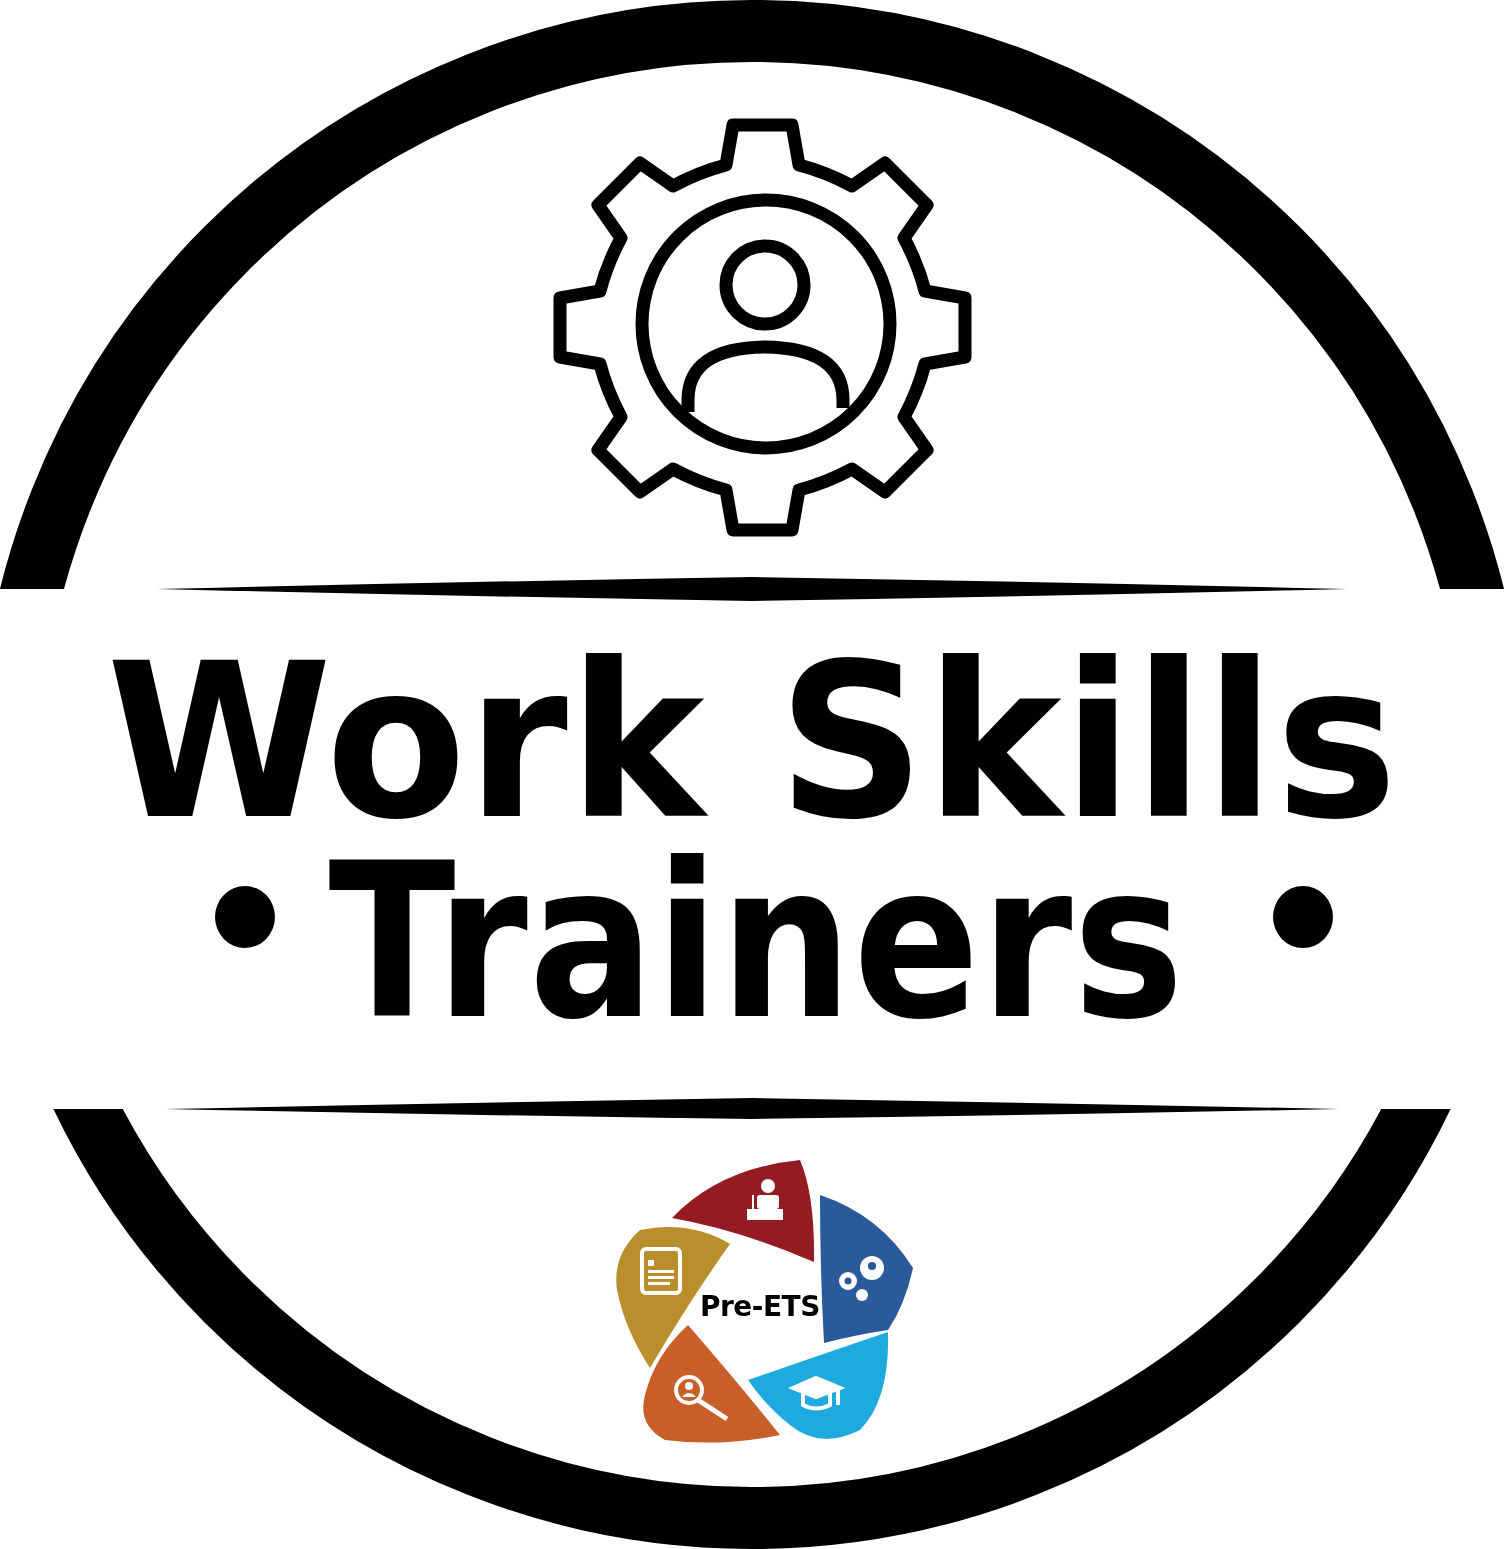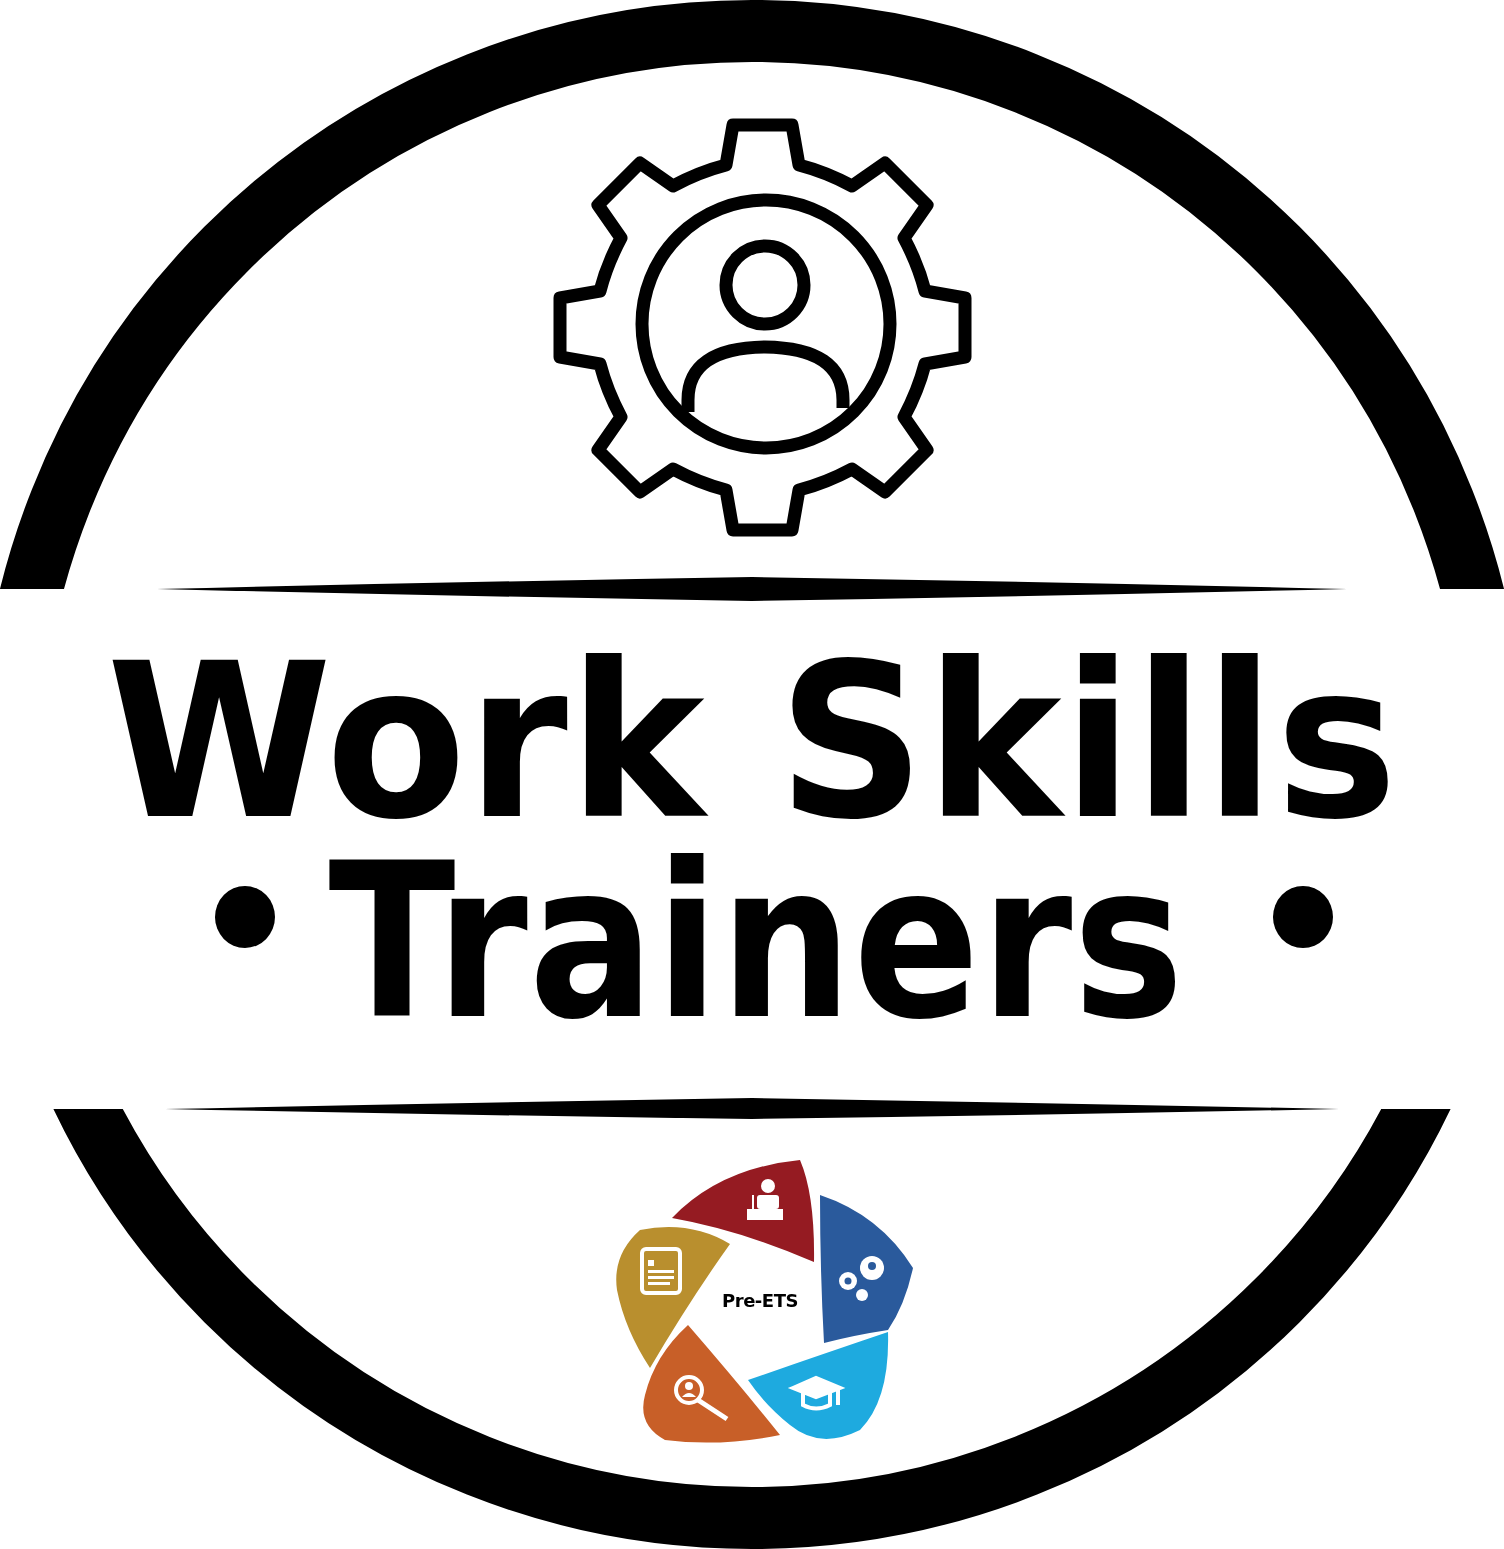--- a/index.html
+++ b/index.html
@@ -9,22 +9,22 @@
     position: absolute; left: 0; width: 1504px; text-align: center;
     font-family: "DejaVu Sans", sans-serif; font-weight: bold; color: #000;
     letter-spacing: 1px; white-space: nowrap;
   }
   .line1 { top: 632px; font-size: 214px; line-height: 220px; transform: scaleX(0.955); transform-origin: 762px 50%; }
   .line2 { top: 832px; font-size: 214px; line-height: 220px; transform: scaleX(0.87); transform-origin: 788px 50%; }
   .dot { position: absolute; width: 60px; height: 62px; border-radius: 50%; background: #000; top: 886px; }
   .dot-left { left: 215px; }
   .dot-right { left: 1273px; }
   .pre-ets-label {
-    position: absolute; left: 700px; top: 1290px; width: 120px; text-align: center;
-    font-family: "DejaVu Sans", sans-serif; font-weight: bold; font-size: 18px; color: #000;
+    position: absolute; left: 700px; top: 1290px; width: 120px; text-align: left;
+    font-family: "DejaVu Sans", sans-serif; font-weight: bold; font-size: 28px; color: #000;
     letter-spacing: -0.5px;
   }
 </style>
 </head>
 <body>
 
 <svg class="badge" viewBox="0 0 1504 1549" xmlns="http://www.w3.org/2000/svg">
   <defs>
     <clipPath id="ringClip">
       <rect x="0" y="0" width="1504" height="589"></rect>

